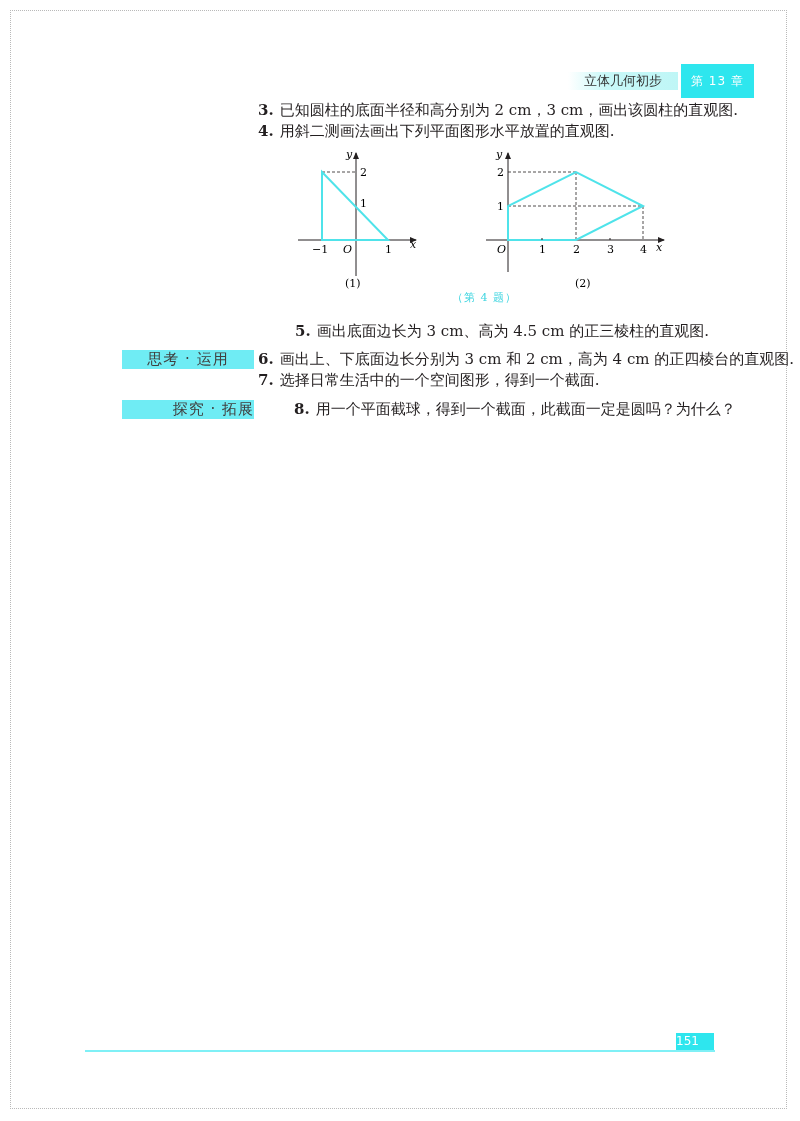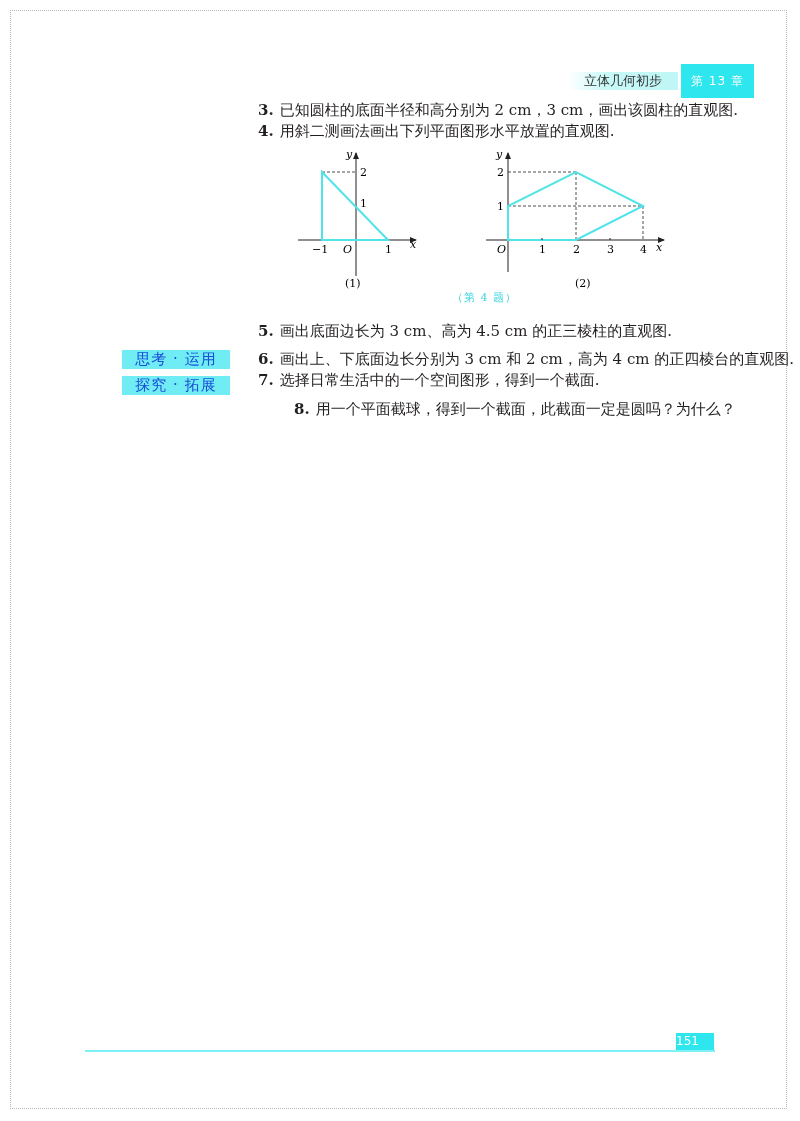--- a/index.html
+++ b/index.html
@@ -25,22 +25,22 @@
       height: 18px; line-height: 18px; padding: 8px 10px; margin-left: 3px;
       font-family: "DejaVu Sans", sans-serif; font-size: 12px; color: #ffffff;
       background: #2ee6ee; letter-spacing: 1px;
     }
     .problem {
       position: absolute; left: 258px; font-size: 15px; line-height: 18px;
       white-space: nowrap;
     }
     .problem .num { font-weight: bold; margin-right: 6px; }
     .section-label {
-      position: absolute; left: 122px; width: 108px; height: 19px; line-height: 19px;
-      background: #6fecf4; color: #1d4ed8; text-align: center;
+      position: absolute; left: 122px; width: 132px; height: 19px; line-height: 19px;
+      background: #6fecf4; color: #404040; text-align: center;
       font-family: "DejaVu Sans", sans-serif; font-size: 15px; letter-spacing: 1px;
     }
     .figure-svg { position: absolute; left: 0; top: 0; width: 800px; height: 320px; }
     .fig-caption {
       position: absolute; top: 290px; left: 452px;
       font-size: 11px; color: #3fd5e0; letter-spacing: 1px;
     }
     .footer-line {
       position: absolute; left: 85px; top: 1050px; width: 630px; height: 2px;
       background: #7ff0f6;
@@ -108,33 +108,33 @@
     <text x="607" y="253" font-size="11" font-family="DejaVu Serif, serif">3</text>
     <text x="640" y="253" font-size="11" font-family="DejaVu Serif, serif">4</text>
     <line x1="542" y1="238" x2="542" y2="240" stroke="#231f20" stroke-width="1"></line>
     <line x1="610" y1="238" x2="610" y2="240" stroke="#231f20" stroke-width="1"></line>
     <text x="575" y="287" font-size="11" font-family="DejaVu Serif, serif">(2)</text>
   </g>
 </svg>
 
 <div class="fig-caption">（第 4 题）</div>
 
-<div class="problem" style="top:322px;">
+<div class="problem" style="top:322px;margin-left:37px;">
   <span class="num">5.</span><span>画出底面边长为 3 cm、高为 4.5 cm 的正三棱柱的直观图.</span>
 </div>
 
 <div class="section-label" style="top:350px;">思考 · 运用</div>
 
 <div class="problem" style="top:350px;">
   <span class="num">6.</span><span>画出上、下底面边长分别为 3 cm 和 2 cm，高为 4 cm 的正四棱台的直观图.</span>
 </div>
 <div class="problem" style="top:371px;">
   <span class="num">7.</span><span>选择日常生活中的一个空间图形，得到一个截面.</span>
 </div>
 
-<div class="section-label" style="top:376px;">探究 · 拓展</div>
+<div class="section-label" style="top:400px;text-align:right;">探究 · 拓展</div>
 
 <div class="problem" style="top:400px;margin-left:36px;">
   <span class="num">8.</span><span>用一个平面截球，得到一个截面，此截面一定是圆吗？为什么？</span>
 </div>
 
 <div class="footer-line"></div>
 <div class="page-number">151</div>
 
 </body></html>

